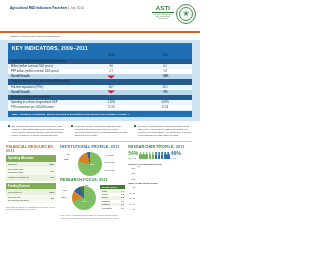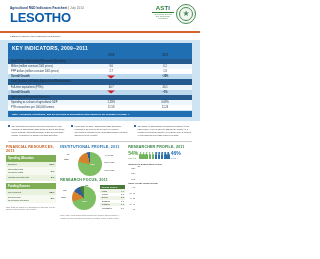--- a/index.html
+++ b/index.html
@@ -108,21 +108,20 @@
 <body>
 
 <div class="page">
 
   <div class="hdr">
     <div class="hdr-title">
       <span>Agricultural R&amp;D Indicators Factsheet</span>
       <span class="sep">|</span>
       <span class="date">July 2014</span>
     </div>
-    <div class="country">LESOTHO</div>
 
     <div class="asti">
       <div class="asti-word"><span>AST</span><span class="i">I</span></div>
       <div class="asti-rule"></div>
       <div class="asti-sub">Agricultural Science and Technology Indicators</div>
     </div>
     <div class="seal">
       <div class="ring"></div>
       <div class="star">★</div>
     </div>

